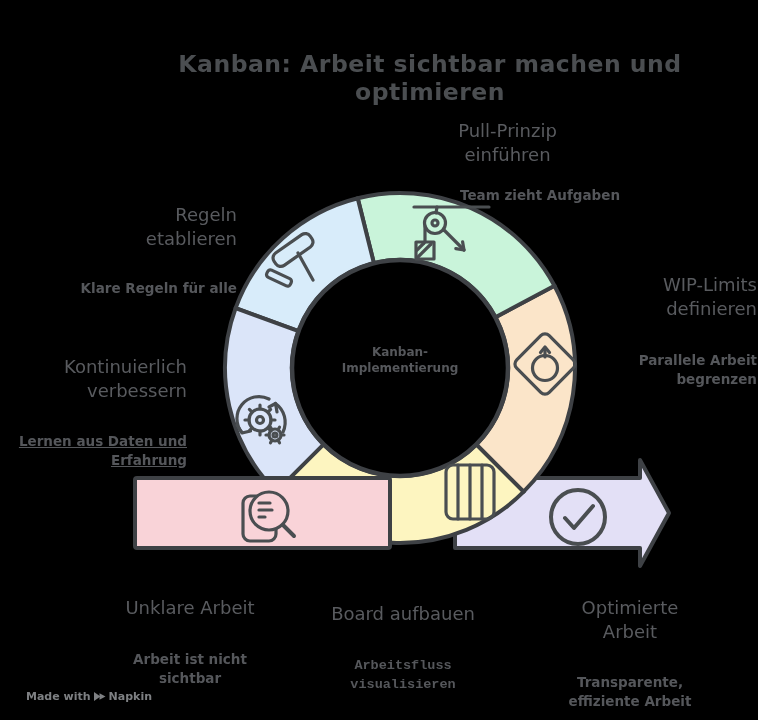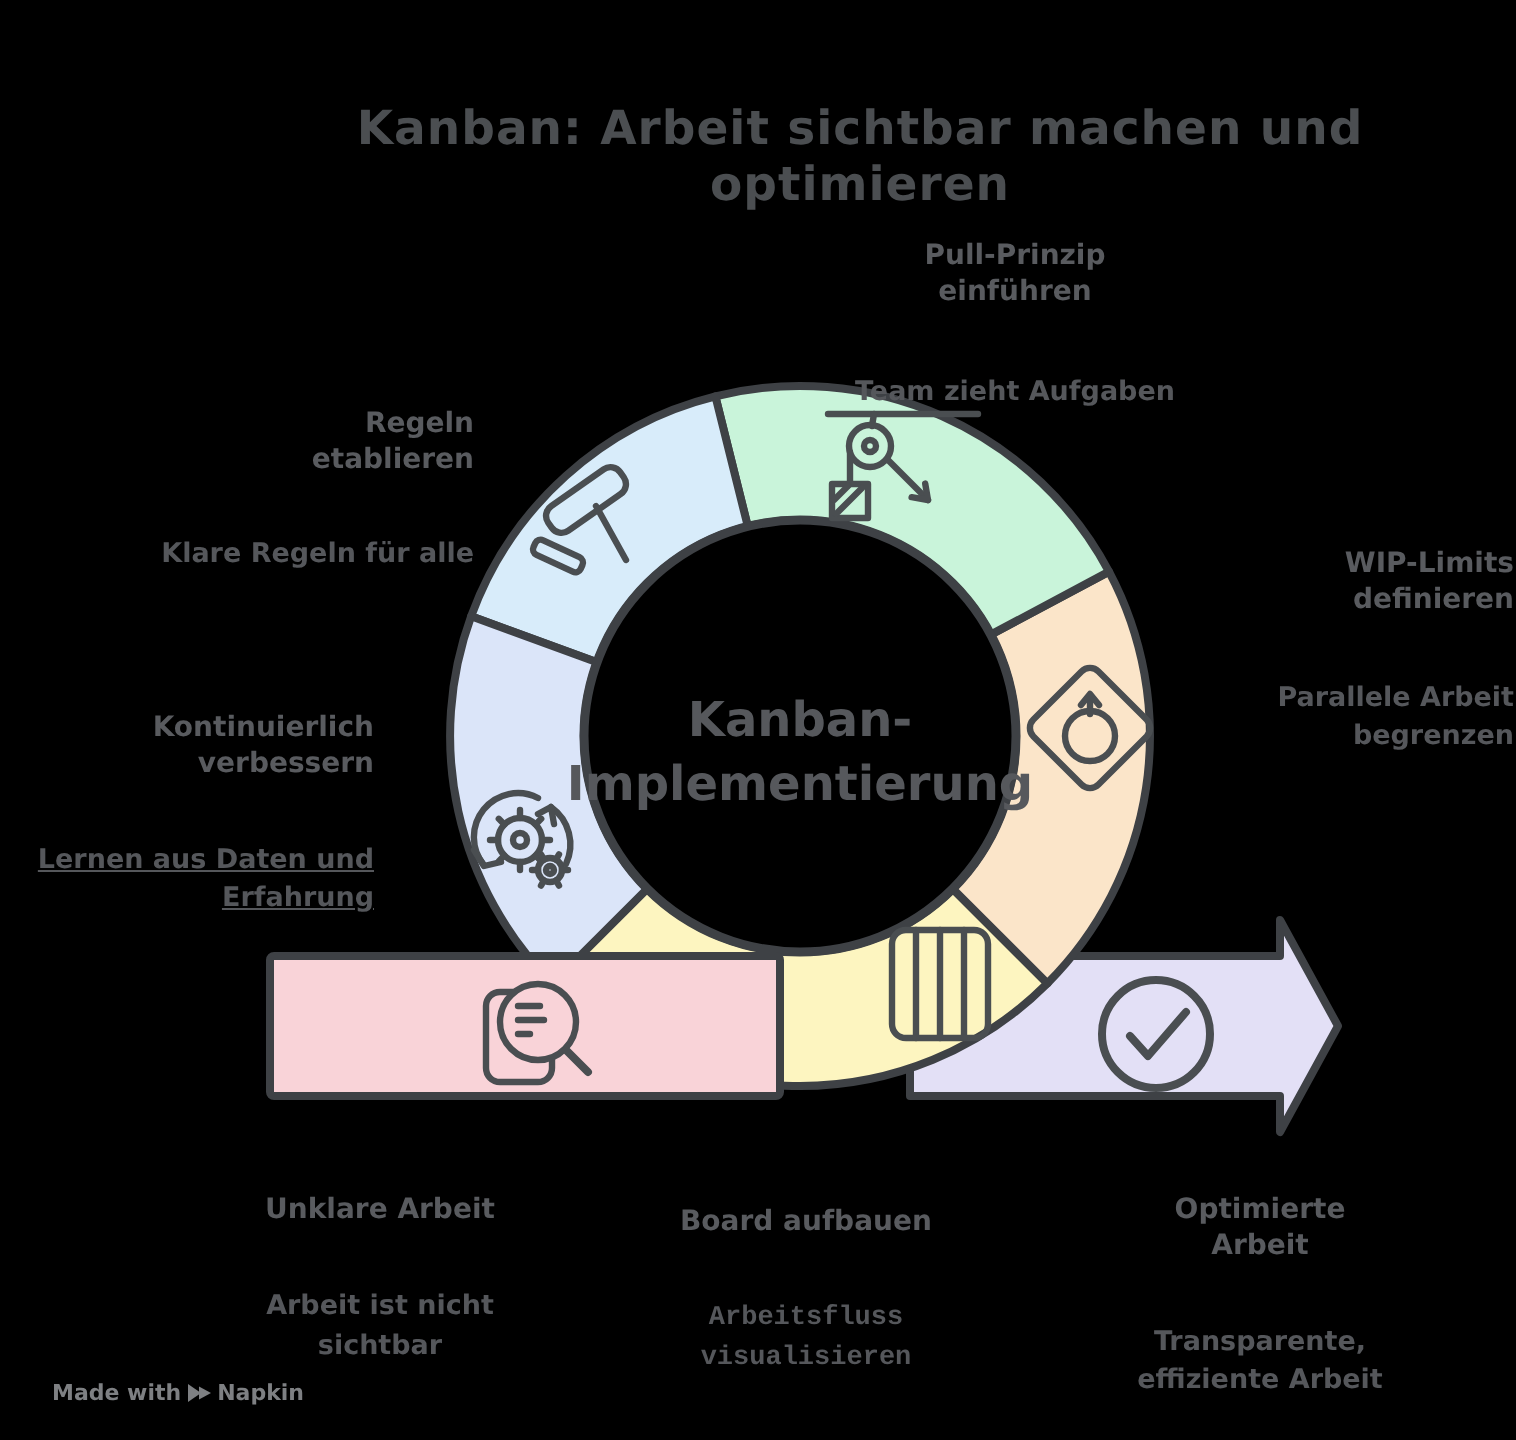--- a/index.html
+++ b/index.html
@@ -7,25 +7,25 @@
           font-family:"DejaVu Sans",sans-serif;overflow:hidden;}
   .title{position:absolute;top:50px;left:0;right:0;text-align:center;padding-left:102px;
          font-size:23.5px;font-weight:bold;letter-spacing:.5px;color:var(--title_text);}
   svg.diagram{position:absolute;inset:0;}
   .shape{stroke:var(--outline);stroke-width:4;stroke-linejoin:round;}
   .shape-thick{stroke:var(--outline);stroke-width:4.5;stroke-linejoin:round;}
   .ic{stroke:var(--icon_stroke);stroke-width:3.2;fill:none;stroke-linecap:round;stroke-linejoin:round;}
   .ic-bold{stroke-width:4;}
   .fill-pink{fill:var(--pink);}
   .label{position:absolute;white-space:pre-line;}
-  .label .h{font-size:14px;font-weight:bold;line-height:1.32;color:var(--heading_text);}
+  .label .h{font-size:18px;font-weight:normal;line-height:1.32;color:var(--heading_text);}
   .label .s{font-size:13.5px;font-weight:bold;line-height:1.42;color:var(--sub_text);}
   .ta-c{text-align:center;} .ta-r{text-align:right;} .ta-l{text-align:left;}
   .center-label{position:absolute;left:278px;top:344px;width:244px;text-align:center;
-         font-size:24px;font-weight:600;line-height:1.35;white-space:pre-line;color:var(--center_text);}
+         font-size:12px;font-weight:600;line-height:1.35;white-space:pre-line;color:var(--center_text);}
   .footer{position:absolute;left:26px;top:690px;display:inline-flex;align-items:center;gap:2px;
          font-size:11px;font-weight:600;color:var(--footer_text);}
   .footer svg{display:block;}
 </style>
 </head>
 <body>
 
 <div class="canvas">
 
   <div class="title">Kanban: Arbeit sichtbar machen und optimieren</div>
@@ -116,21 +116,21 @@
       <path d="M7,-13 L13.5,-16.5 L15,-8"></path>
     </g>
   </svg>
 
   <div class="center-label">Kanban-
 Implementierung</div>
 
   <div class="label ta-c" style="left:395px;top:100px;width:225px;">
     <div class="h">Pull-Prinzip
 einführen</div>
-    <div class="s" style="margin-top:12px;">Team zieht Aufgaben</div>
+    <div class="s" style="text-align:right;">Team zieht Aufgaben</div>
   </div>
 
   <div class="label ta-l" style="left:597px;top:254px;width:160px;text-align:right;">
     <div class="h">WIP-Limits
 definieren</div>
     <div class="s" style="margin-top:11px;">Parallele Arbeit
 begrenzen</div>
   </div>
 
   <div class="label ta-r" style="left:15px;top:184px;width:222px;">

